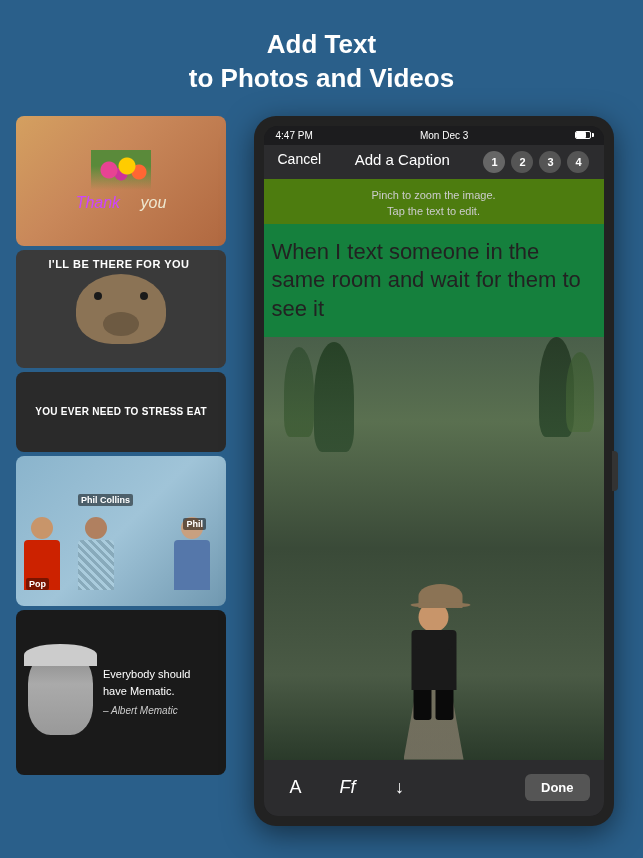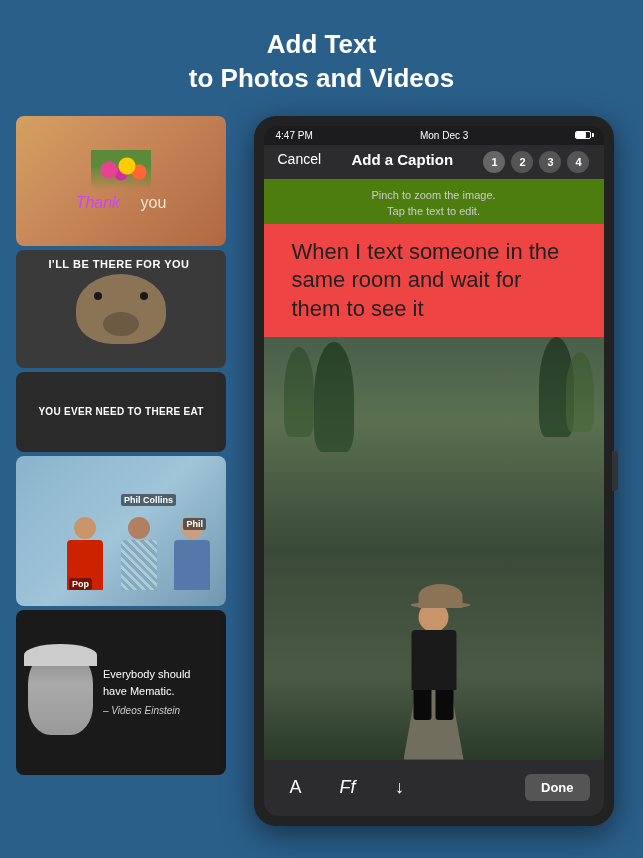--- a/index.html
+++ b/index.html
@@ -70,20 +70,21 @@
                   radial-gradient(circle at 50% 60%, #cc3399 6px, transparent 7px),
                   linear-gradient(180deg, #5a8a3a 40%, transparent 100%);
       margin: 0 auto 4px;
     }
     .thank-word {
       color: #cc44ff;
       font-style: italic;
     }
     .you-word {
       color: #eee8d0;
+      font-style: italic;
       margin-left: 16px;
     }
 
     
     .thumb-2 {
       height: 118px;
       background: #3a3a3a;
       display: flex;
       align-items: center;
       justify-content: center;
@@ -152,21 +153,20 @@
       background: linear-gradient(135deg, #8ab4cc 0%, #a0c4d8 50%, #7098b0 100%);
       position: relative;
       display: flex;
       align-items: flex-end;
       padding-bottom: 8px;
     }
     .meme-figures {
       width: 100%;
       height: 100%;
       position: relative;
-      margin-left: 43px;
     }
     .figure-head {
       width: 26px;
       height: 26px;
       background: #c8956a;
       border-radius: 50%;
       margin: 0 auto 2px;
     }
     .meme-label {
       position: absolute;
@@ -303,21 +303,21 @@
       padding: 6px 14px;
       background: #2c2c2e;
     }
     .nav-cancel {
       color: white;
       font-size: 14px;
     }
     .nav-title {
       color: white;
       font-size: 15px;
-      font-weight: 700;
+      font-weight: 400;
     }
     .nav-steps {
       display: flex;
       gap: 6px;
     }
     .step-dot {
       width: 22px;
       height: 22px;
       border-radius: 50%;
       background: #555;
@@ -337,22 +337,22 @@
       text-align: center;
       padding: 8px 10px 4px;
       background: #4d7c0f;
       color: #ccc;
       font-size: 11px;
       line-height: 1.5;
     }
 
     
     .caption-area {
-      background: #ef4444;
-      padding: 14px 28px;
+      background: #15803d;
+      padding: 14px 8px;
       min-height: 90px;
     }
     .caption-text {
       font-size: 22px;
       font-weight: 400;
       color: #222;
       line-height: 1.3;
     }
 
     
@@ -518,21 +518,21 @@
     <div class="thumbnail thumb-2">
       <div class="thumb-2-text">I'LL BE THERE FOR YOU</div>
       <div class="pig-face">
         <div class="pig-eye-l"></div>
         <div class="pig-eye-r"></div>
         <div class="pig-snout"></div>
       </div>
     </div>
 
     <div class="thumbnail thumb-3">
-      <div class="thumb-3-text">YOU EVER NEED TO THERE EAT</div>
+      <div class="thumb-3-text">YOU EVER NEED TO STRESS EAT</div>
     </div>
 
     <div class="thumbnail thumb-4">
       <div class="meme-figures">
 
         <div style="position:absolute;left:8px;bottom:8px;display:flex;flex-direction:column;align-items:center;">
           <div class="figure-head" style="width:22px;height:22px;background:#c8956a;border-radius:50%;margin-bottom:1px;"></div>
           <div style="width:36px;height:50px;background:#cc2200;border-radius:4px 4px 0 0;"></div>
         </div>
 
@@ -551,21 +551,21 @@
         <div class="meme-label label-pop">Pop</div>
       </div>
     </div>
 
     <div class="thumbnail thumb-5">
       <div class="einstein-face">
         <div class="einstein-hair"></div>
       </div>
       <div class="einstein-text">
         <div>Everybody should have Mematic.</div>
-        <div class="einstein-name">– Videos Einstein</div>
+        <div class="einstein-name">– Albert Mematic</div>
       </div>
     </div>
 
   </div>
 
   <div class="tablet-wrapper">
     <div class="tablet">
       <div class="camera-notch"></div>
       <div class="tablet-screen">
 

